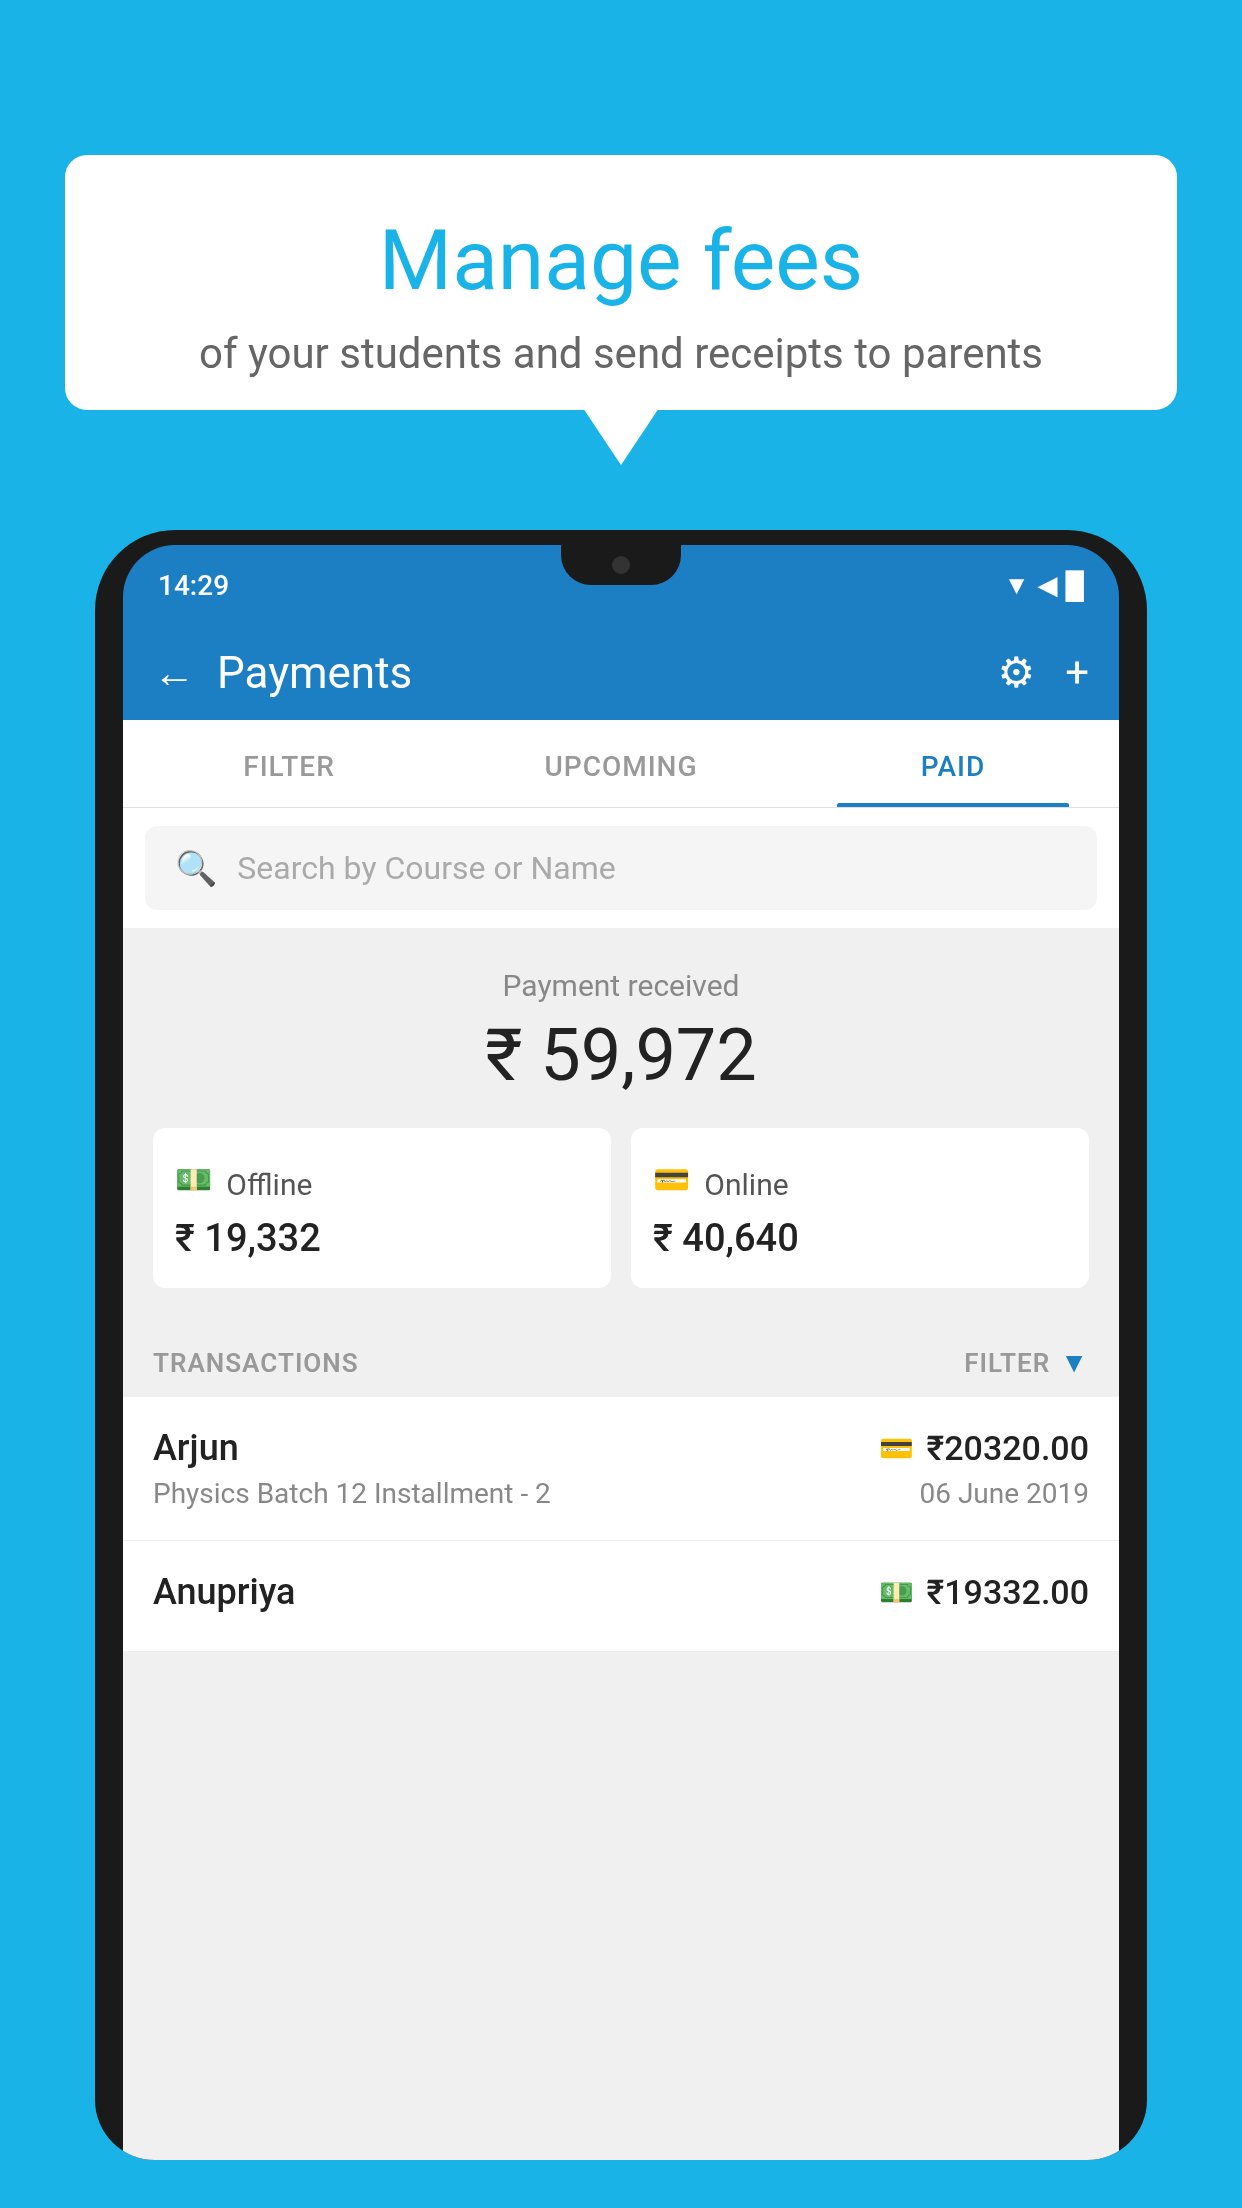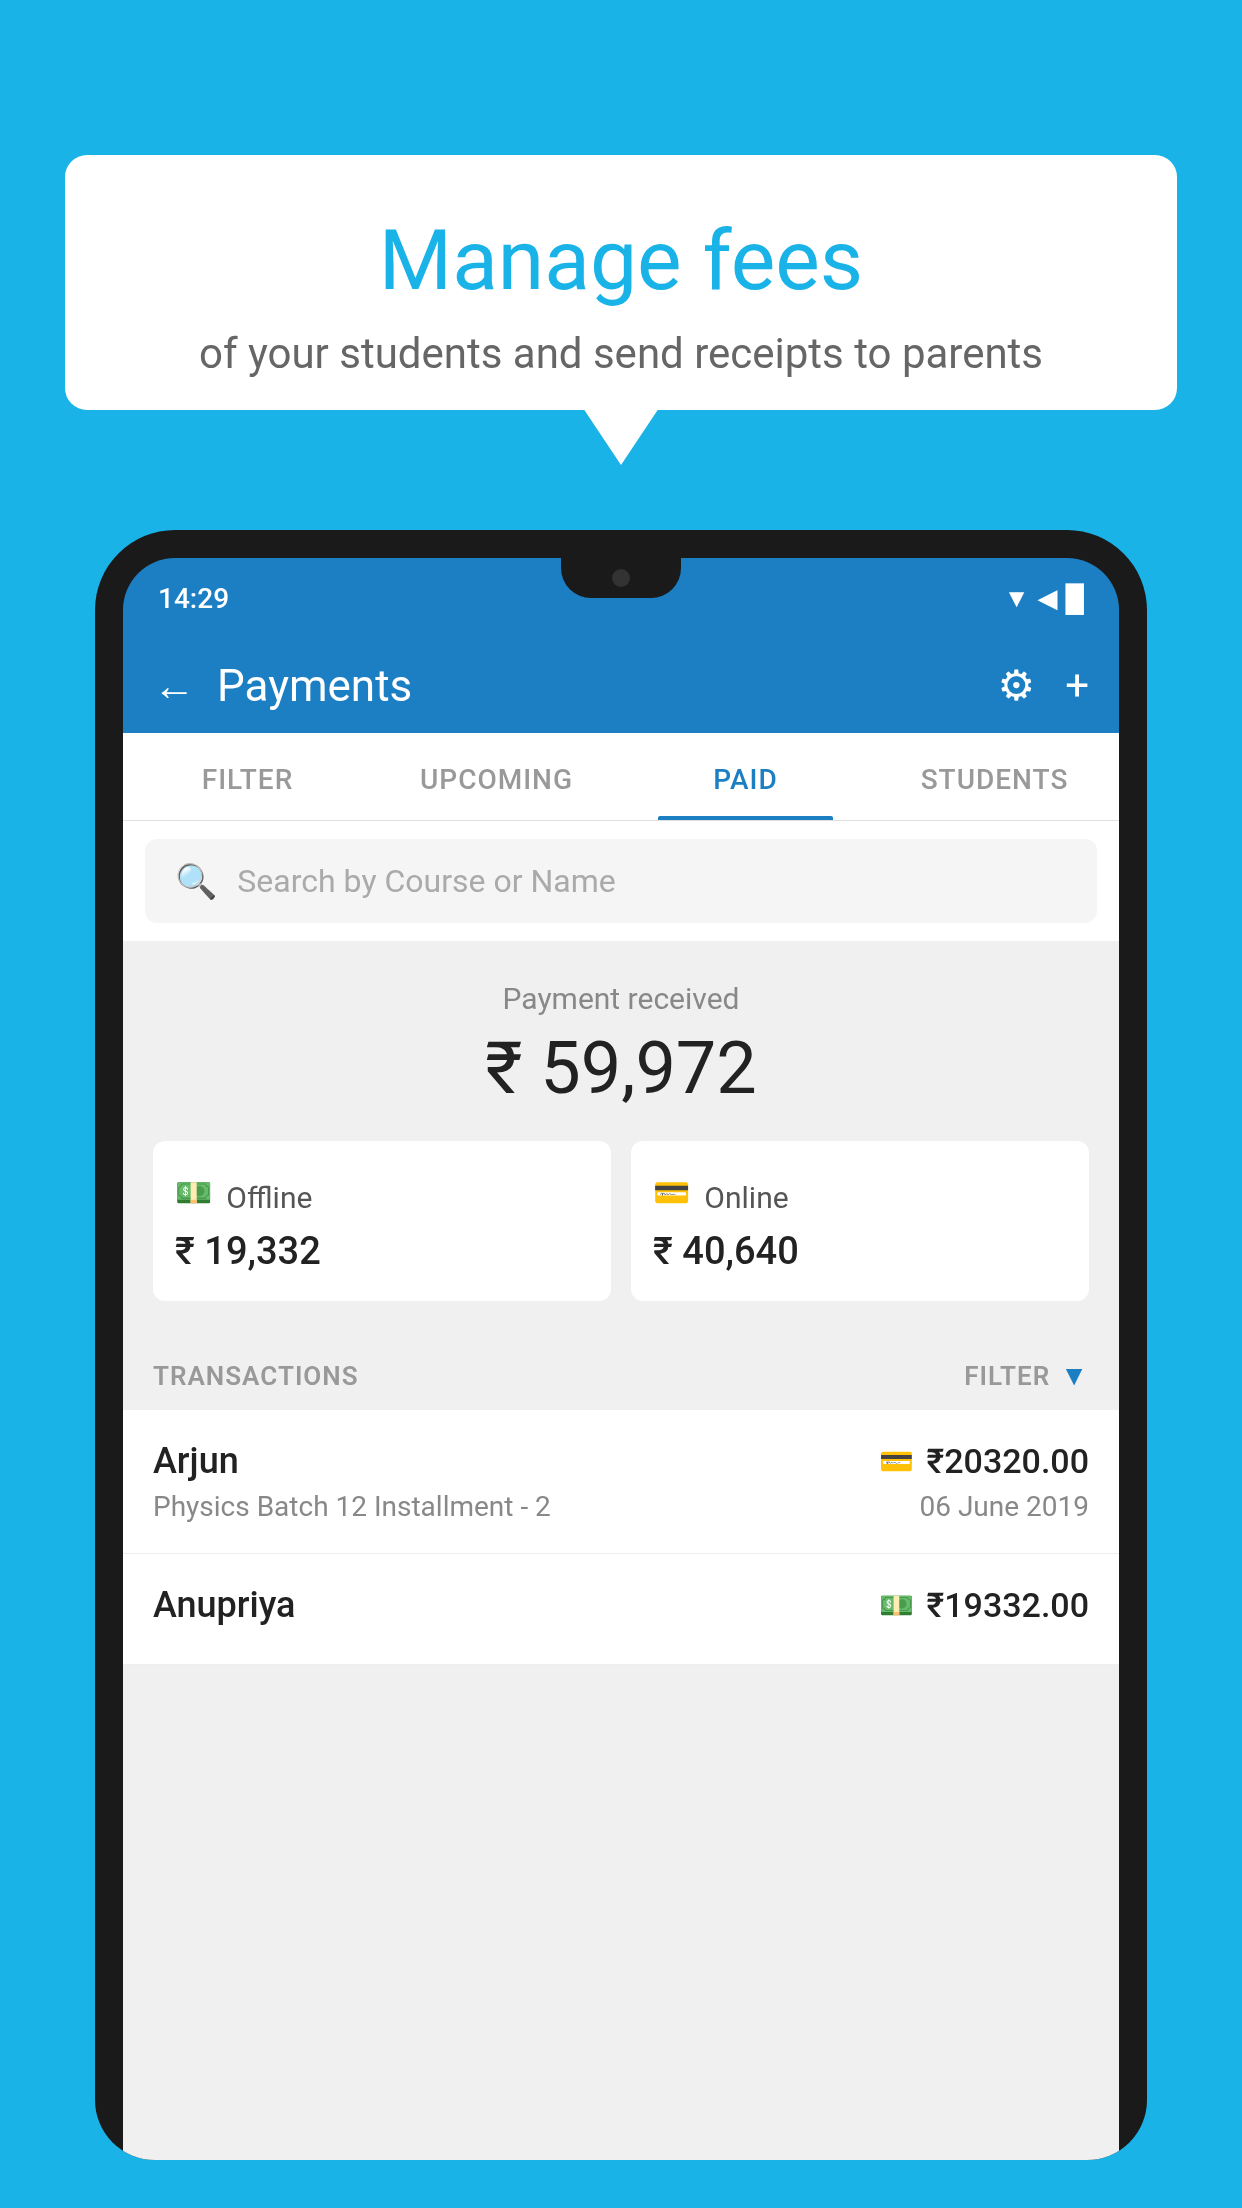--- a/index.html
+++ b/index.html
@@ -62,21 +62,21 @@
       top: 530px;
       left: 95px;
       right: 95px;
       bottom: 0;
     }
 
     .phone-frame {
       width: 100%;
       background: #1a1a1a;
       border-radius: 80px 80px 60px 60px;
-      padding: 28px 28px 0;
+      padding: 15px 28px 0;
       position: relative;
       overflow: hidden;
       height: 1630px;
     }
 
     
     .phone-top-bar {
       background: #1c7fc4;
       height: 80px;
       border-radius: 52px 52px 0 0;
@@ -408,21 +408,20 @@
         <div class="header-right">
           <span class="gear-icon">⚙</span>
           <span class="plus-icon">+</span>
         </div>
       </div>
 
       <div class="tabs-container">
         <div class="tab-item">FILTER</div>
         <div class="tab-item">UPCOMING</div>
         <div class="tab-item active">PAID</div>
-        <div class="tab-item">STUDENTS</div>
       </div>
 
       <div class="search-container">
         <div class="search-bar">
           <span class="search-icon-wrap">🔍</span>
           <span class="search-placeholder">Search by Course or Name</span>
         </div>
       </div>
 
       <div class="payment-summary">

